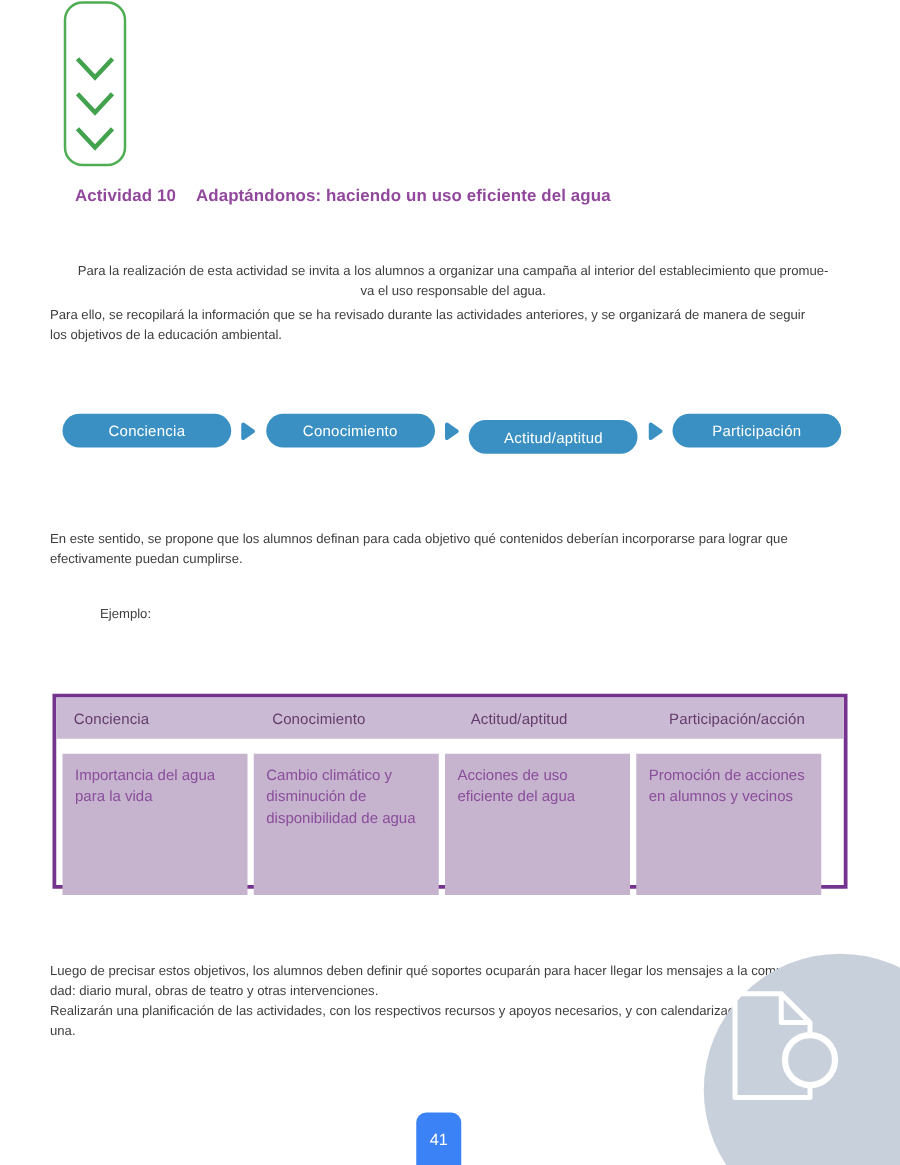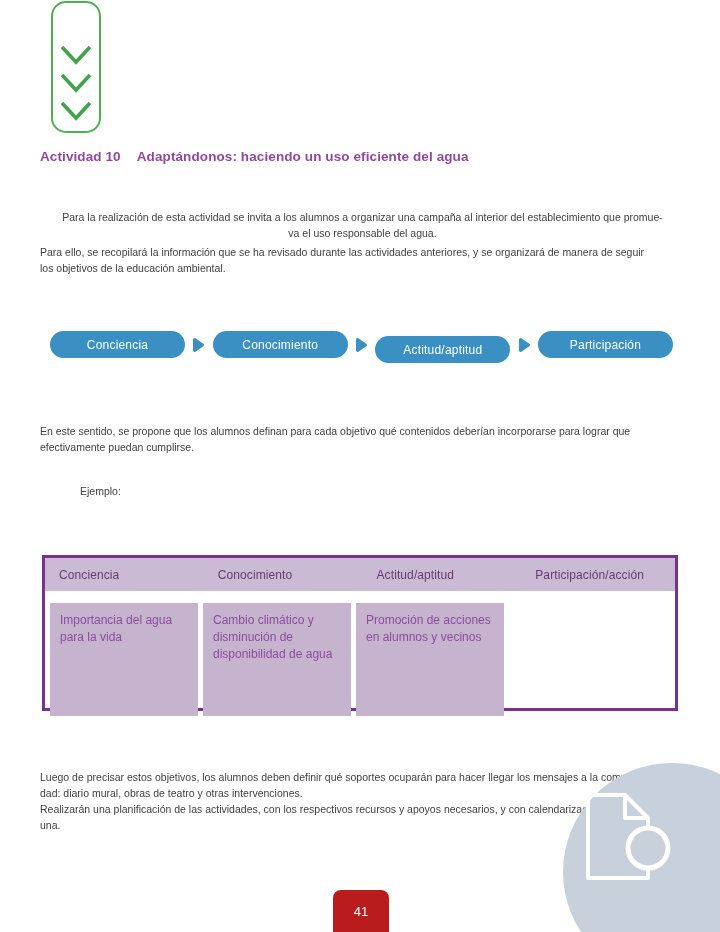--- a/index.html
+++ b/index.html
@@ -14,21 +14,21 @@
     position:absolute; left:51px; top:1px; width:50px; height:132px;
     border:2px solid #4fae54; border-radius:15px; box-sizing:border-box;
   }
   .bookmark svg { position:absolute; left:0; top:0; }
 
   
   .heading {
     position:absolute; left:40px; top:149px; margin:0;
     font-size:13.5px; font-weight:bold; color:#91489c; letter-spacing:.1px;
   }
-  .heading .hlabel { margin-right:16px; }
+  .heading .hlabel { margin-right:16px;margin-left:20px; }
 
   
   .body {
     position:absolute; left:40px; width:645px; margin:0;
     font-size:10.5px; line-height:16px; white-space:pre-line; color:#3e3e3e;
   }
   .p1 { top:209px;text-align:center; }
   .p2 { top:244px; }
   .p3 { top:423px; }
   .pExample { top:483px;padding-left:40px; }
@@ -70,22 +70,22 @@
   }
 
   
   .watermark {
     position:absolute; left:563px; top:763px; width:218px; height:218px;
     border-radius:50%; background:#c8d1db;
   }
 
   
   .badge {
-    position:absolute; left:333px; top:890px; width:56px; height:42px;
-    background:#b91c1c; border-radius:8px 8px 0 0;
+    position:absolute; left:333px; top:890px; width:36px; height:42px;
+    background:#3b82f6; border-radius:8px 8px 0 0;
     color:#ffffff; font-size:13px;
     display:flex; align-items:center; justify-content:center;
   }
 </style>
 </head>
 <body>
 
 <div class="page">
 
   <div class="bookmark">
@@ -126,20 +126,21 @@
   <div class="otable">
     <div class="thead">
       <div class="th">Conciencia</div>
       <div class="th">Conocimiento</div>
       <div class="th">Actitud/aptitud</div>
       <div class="th">Participación/acción</div>
     </div>
     <div class="tbody">
       <div class="td">Importancia del agua para la vida</div>
       <div class="td">Cambio climático y disminución de disponibilidad de agua</div>
+      <div class="td">Acciones de uso eficiente del agua</div>
       <div class="td">Promoción de acciones en alumnos y vecinos</div>
     </div>
   </div>
 
   <p class="body pClosing">Luego de precisar estos objetivos, los alumnos deben definir qué soportes ocuparán para hacer llegar los mensajes a la comuni-
 dad: diario mural, obras de teatro y otras intervenciones.
 Realizarán una planificación de las actividades, con los respectivos recursos y apoyos necesarios, y con calendarización de cada
 una.</p>
 
   <div class="watermark">

